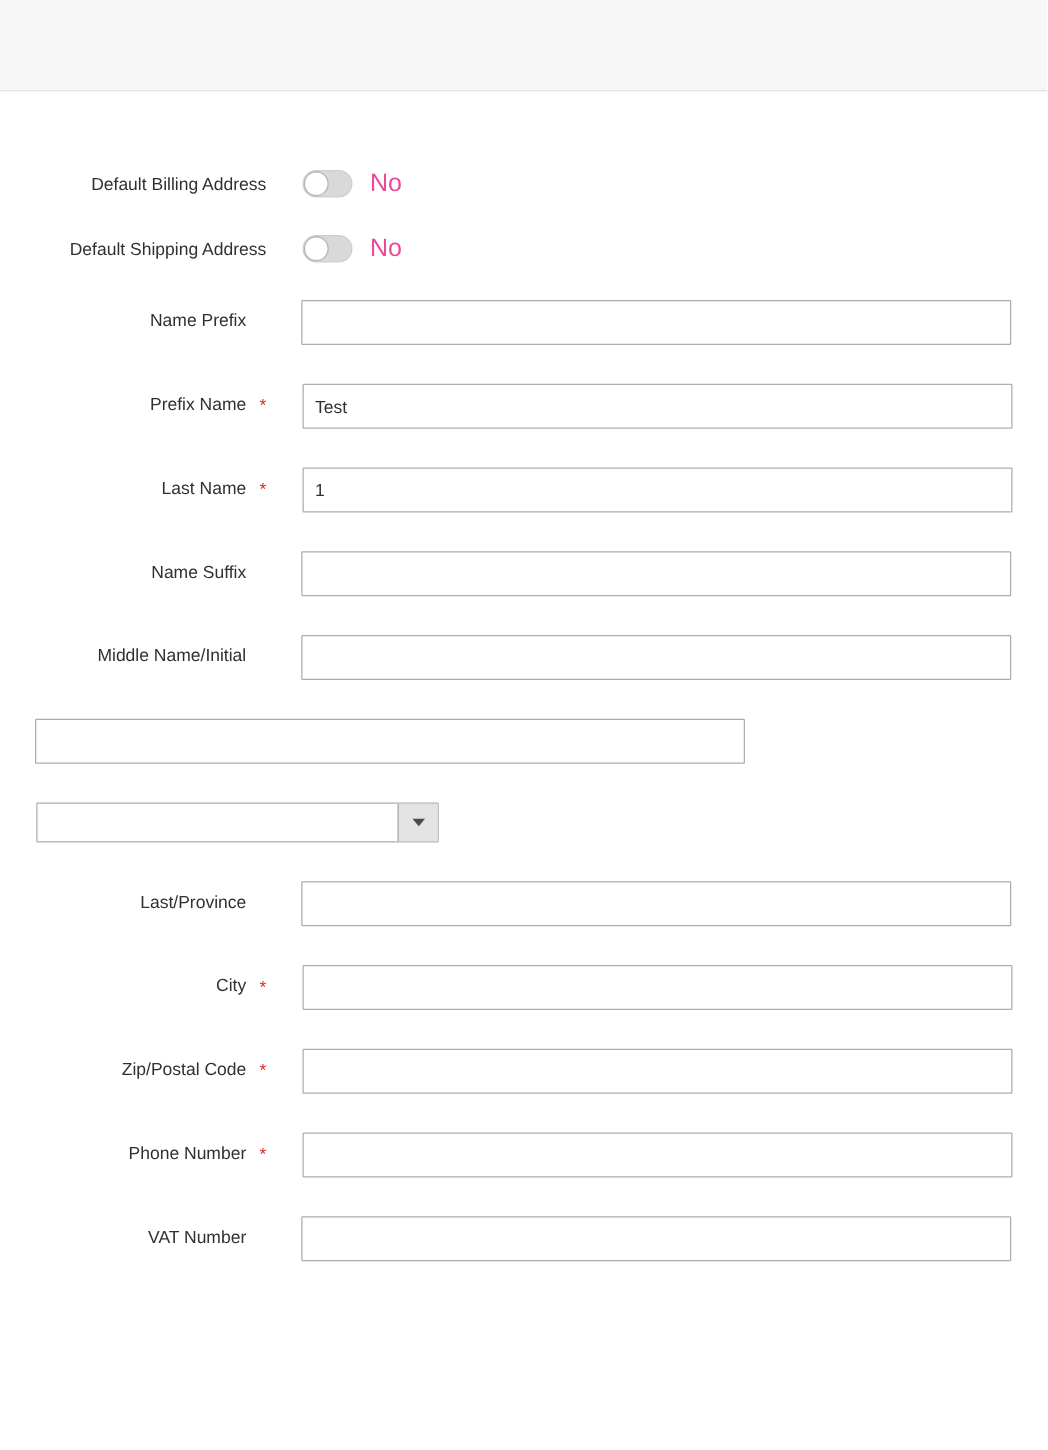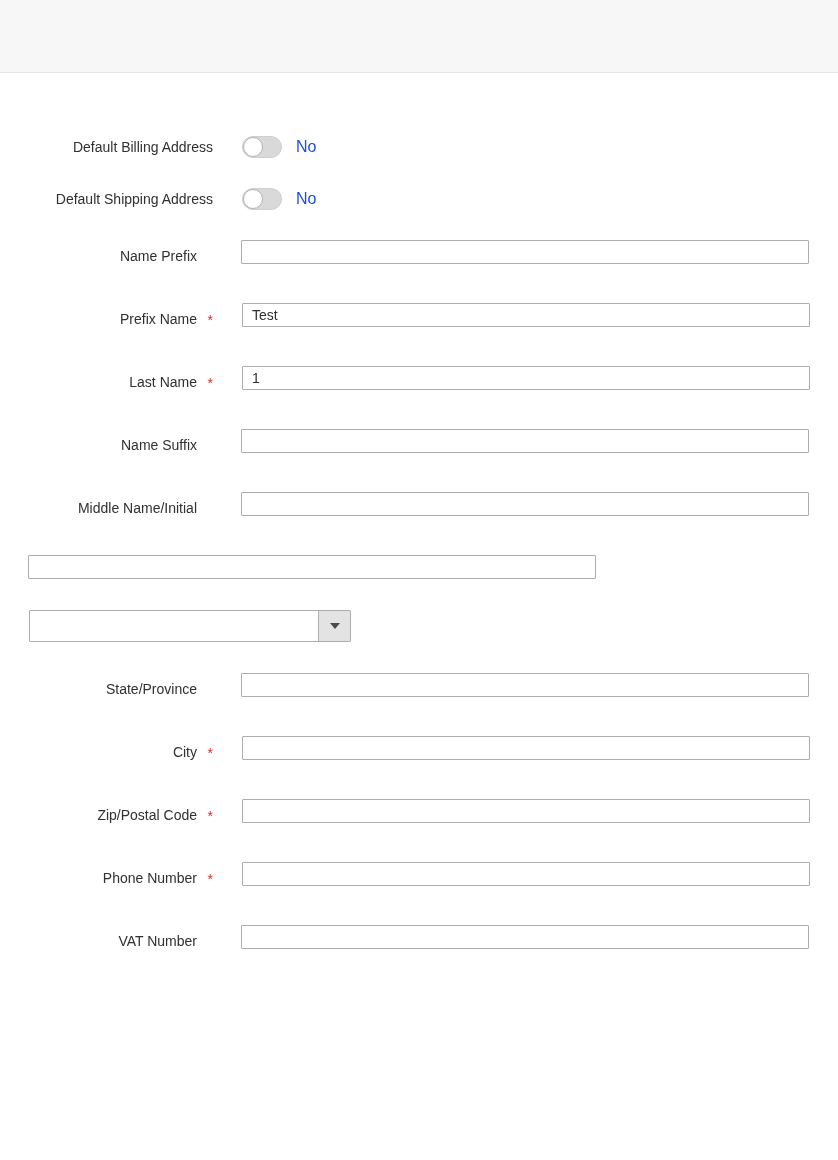--- a/index.html
+++ b/index.html
@@ -77,21 +77,21 @@
 
   .field-control {
     flex: 1 1 auto;
     padding-left: 29px;
   }
   .field-control.narrow-pad { padding-left: 28px; }
 
   .text-input {
     display: block;
     width: 568px;
-    height: 24px;
+    height: 36px;
     border: 1px solid #adadad;
     background: #ffffff;
     font-family: "Liberation Sans", sans-serif;
     font-size: 14px;
     color: #303030;
     padding: 0 9px;
     border-radius: 1px;
     outline: none;
   }
   .text-input::placeholder { color: #c2c2c2; }
@@ -158,22 +158,22 @@
     top: 0px;
     left: 0px;
     width: 20px;
     height: 20px;
     border-radius: 50%;
     background: #ffffff;
     border: 1px solid #b3b3b3;
   }
   .toggle-text {
     margin-left: 14px;
-    font-size: 16px;
-    color: #1d4ed8;
+    font-size: 20px;
+    color: #ec4899;
     line-height: 22px;
   }
 </style>
 </head>
 <body>
 
 <div id="page">
 
   <div class="page-header">
     <div class="page-header-inner"></div>
@@ -263,21 +263,21 @@
           <span class="select-value"></span>
           <span class="select-arrow-btn">
             <span class="caret"></span>
           </span>
         </div>
       </div>
     </div>
 
     <div class="field-row">
       <div class="field-label">
-        <span>State/Province</span><span class="req-pad"></span>
+        <span>Last/Province</span><span class="req-pad"></span>
       </div>
       <div class="field-control narrow-pad">
         <input class="text-input" type="text" value="" style="">
       </div>
     </div>
 
     <div class="field-row">
       <div class="field-label">
         <span>City</span><span class="req-star">*</span>
       </div>

